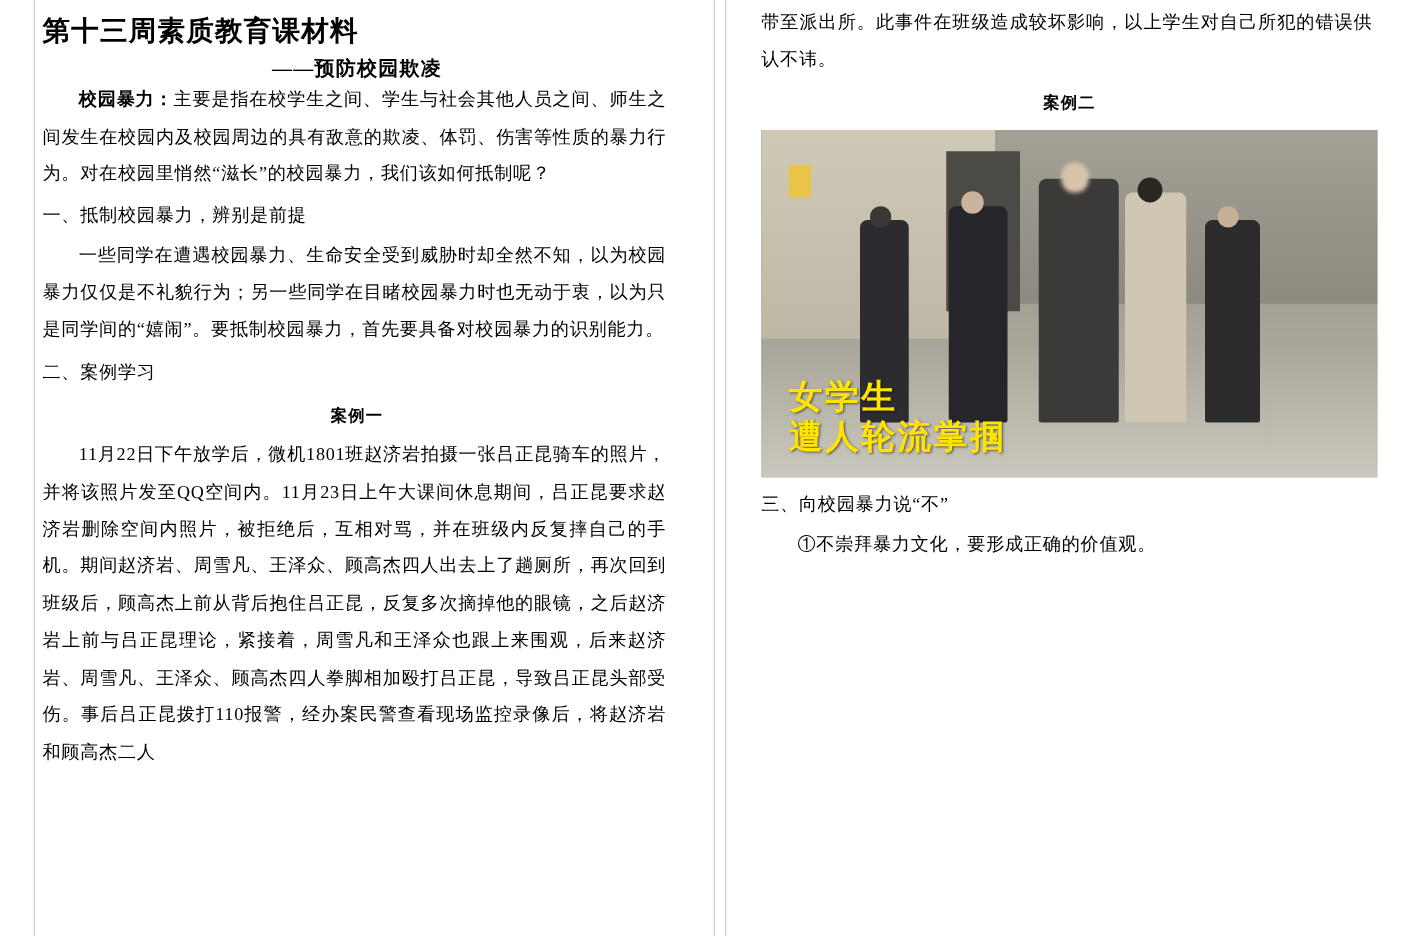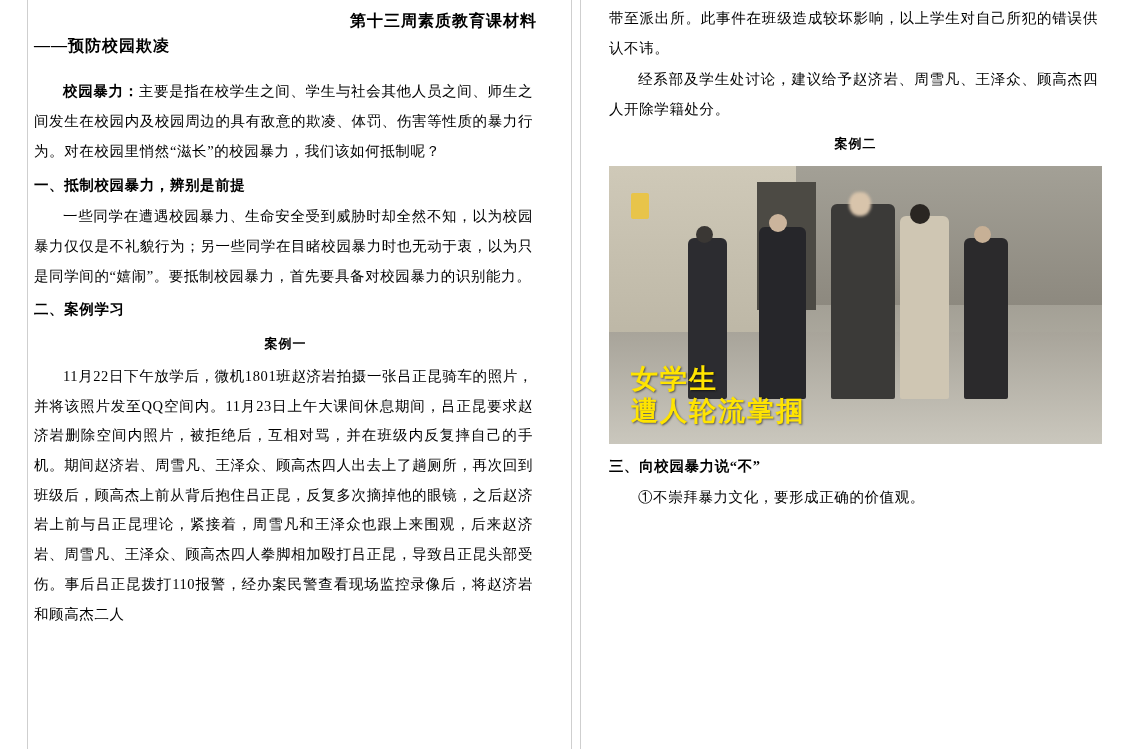--- a/index.html
+++ b/index.html
@@ -46,50 +46,50 @@
     left: 27px;
   }
   .gutter-mid {
     left: 571px;
   }
   .gutter-mid2 {
     left: 580px;
   }
 
   h1.doc-title {
-    font-size: 16px;
-    font-weight: bold;
-    text-align: right;
+    font-size: 22px;
+    font-weight: bold;
+    text-align: left;
     margin: 6px 0 2px 0;
     letter-spacing: 1px;
     line-height: 1.4;
   }
   .doc-subtitle {
     font-size: 16px;
     font-weight: bold;
-    text-align: left;
-    margin: 4px 0 20px 0;
+    text-align: center;
+    margin: 4px 0 0 0;
     letter-spacing: 1px;
   }
   p.para {
     font-size: 14.5px;
     line-height: 2.05;
     margin: 0 4px 2px 0;
     text-align: justify;
     letter-spacing: 0.6px;
   }
   p.indent {
     text-indent: 2em;
   }
   .bold {
     font-weight: bold;
   }
   h2.section {
     font-size: 14.5px;
-    font-weight: bold;
+    font-weight: normal;
     margin: 4px 0 2px 0;
     line-height: 2.05;
     letter-spacing: 0.6px;
   }
   h3.case-title {
     font-size: 13px;
     font-weight: bold;
     text-align: center;
     margin: 6px 0 4px 0;
     line-height: 2.05;
@@ -197,21 +197,20 @@
     <h3 class="case-title">案例一</h3>
 
     <p class="para indent">11月22日下午放学后，微机1801班赵济岩拍摄一张吕正昆骑车的照片，并将该照片发至QQ空间内。11月23日上午大课间休息期间，吕正昆要求赵济岩删除空间内照片，被拒绝后，互相对骂，并在班级内反复摔自己的手机。期间赵济岩、周雪凡、王泽众、顾高杰四人出去上了趟厕所，再次回到班级后，顾高杰上前从背后抱住吕正昆，反复多次摘掉他的眼镜，之后赵济岩上前与吕正昆理论，紧接着，周雪凡和王泽众也跟上来围观，后来赵济岩、周雪凡、王泽众、顾高杰四人拳脚相加殴打吕正昆，导致吕正昆头部受伤。事后吕正昆拨打110报警，经办案民警查看现场监控录像后，将赵济岩和顾高杰二人</p>
 
   </div>
 
   <div class="col col-right">
 
     <p class="para">带至派出所。此事件在班级造成较坏影响，以上学生对自己所犯的错误供认不讳。</p>
 
-    <p class="para indent">经系部及学生处讨论，建议给予赵济岩、周雪凡、王泽众、顾高杰四人开除学籍处分。</p>
 
     <h3 class="case-title">案例二</h3>
 
 
     <div class="figure">
       <div class="fig-wall"></div>
       <div class="fig-wall2"></div>
       <div class="fig-ground"></div>
       <div class="fig-yellow-sign"></div>
       <div class="fig-dark-door"></div>

